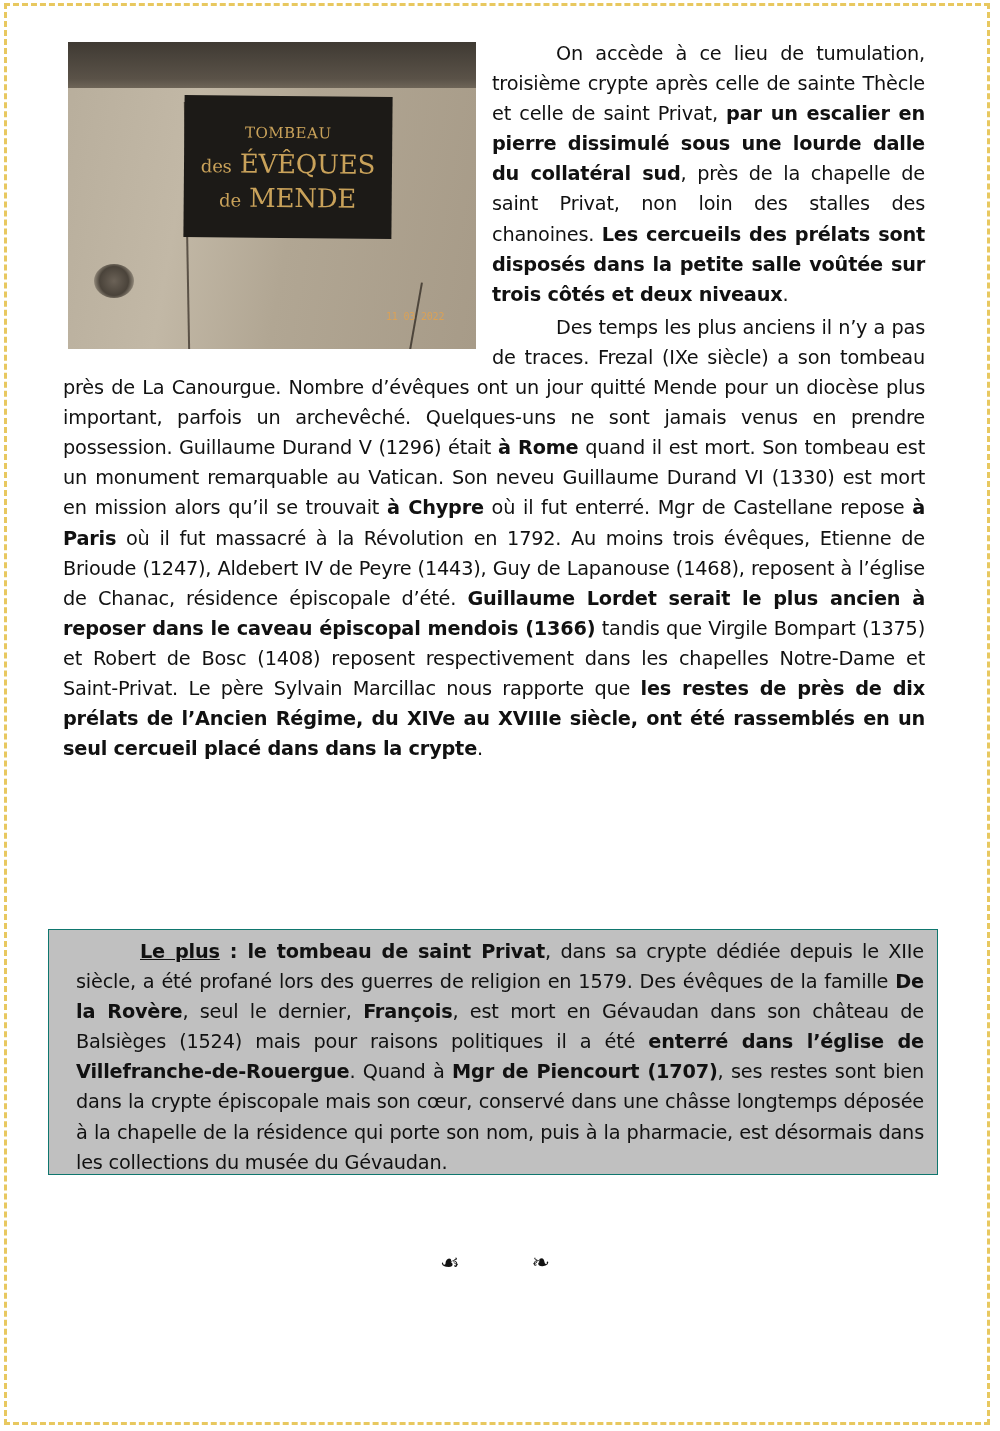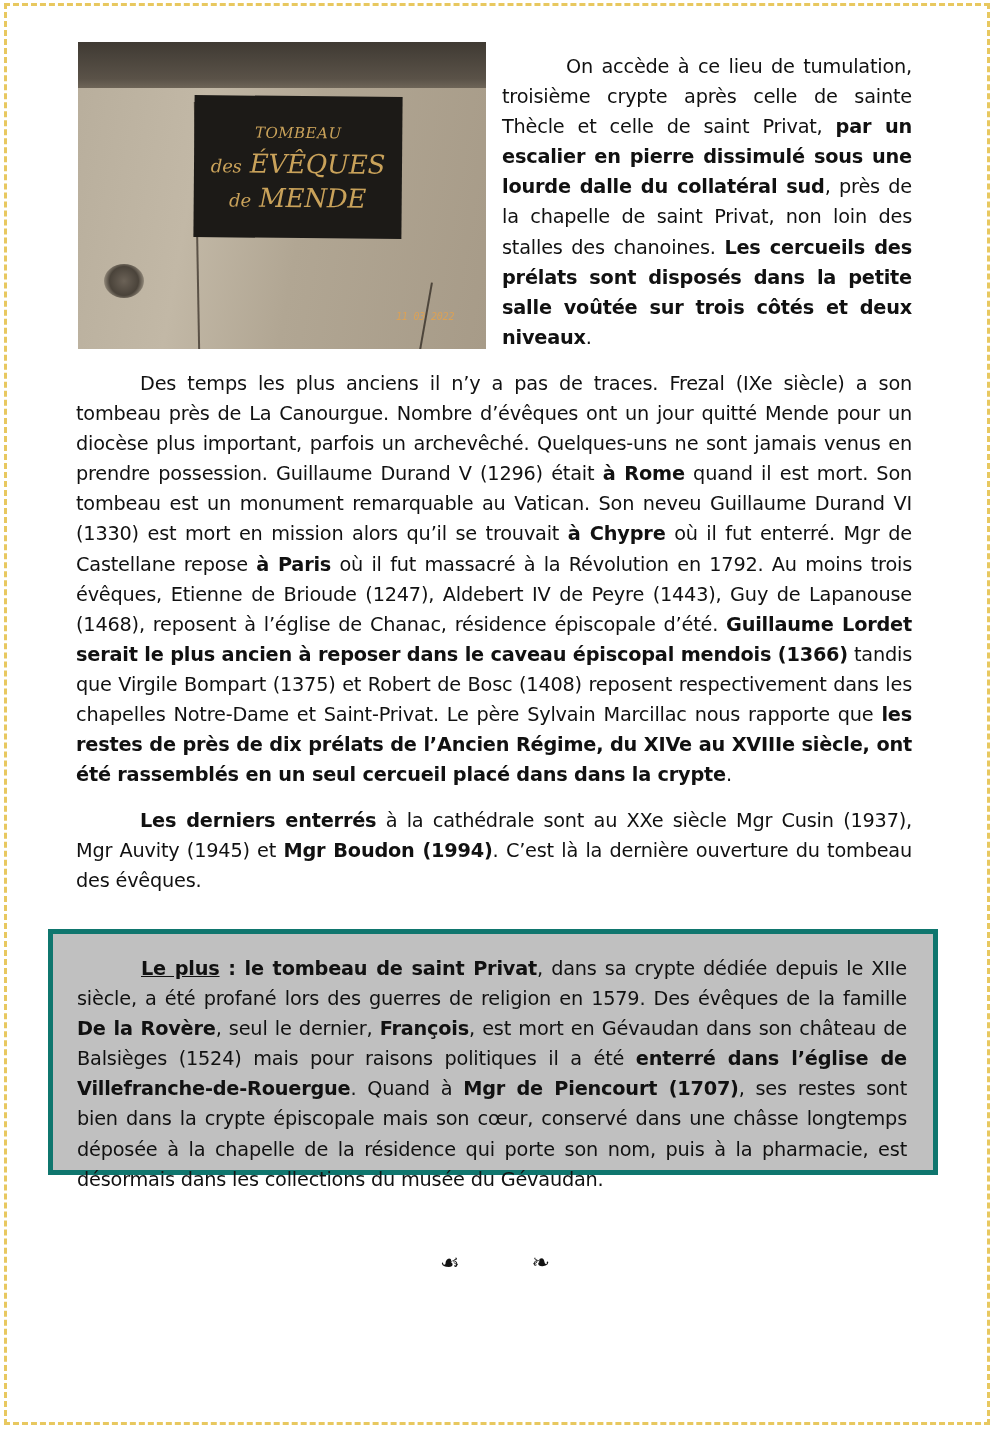--- a/index.html
+++ b/index.html
@@ -10,24 +10,23 @@
   .page-border {
     position: absolute; left: 4px; top: 3px; width: 986px; height: 1422px;
     border: 3px dashed #e8c860; box-sizing: border-box;
   }
   .content {
     position: absolute; left: 60px; top: 36px; width: 868px;
     font-size: 19.3px; line-height: 30.1px; text-align: justify;
     letter-spacing: -0.2px;
   }
   .photo {
-    float: left; width: 408px; height: 307px; margin: 6px 16px 4px 18px;
+    float: left; width: 408px; height: 307px; margin: 6px 16px 4px 8px;
     position: relative; overflow: hidden;
     background: linear-gradient(100deg, #b8ae9c 0%, #c2b8a6 30%, #b1a693 55%, #a79b88 100%);
-    font-style: italic;
   }
   .photo .top-band {
     position: absolute; left: 0; top: 0; width: 100%; height: 46px;
     background: linear-gradient(180deg, #3f3a33 0%, #5a5248 80%, #6e6558 100%);
   }
   .photo .seam1 { position: absolute; left: 118px; top: 60px; width: 2px; height: 250px; background: #5b5247; transform: rotate(-1deg); }
   .photo .seam2 { position: absolute; left: 346px; top: 240px; width: 2px; height: 80px; background: #4d453b; transform: rotate(10deg); }
   .photo .plaque {
     position: absolute; left: 116px; top: 54px; width: 208px; height: 142px;
     background: #1c1a17; transform: rotate(0.5deg);
@@ -39,27 +38,27 @@
   .photo .plaque .l2 small, .photo .plaque .l3 small { font-size: 18px; }
   .photo .plaque .l3 { font-size: 26px; line-height: 30px; }
   .photo .knob {
     position: absolute; left: 26px; top: 222px; width: 40px; height: 34px; border-radius: 50%;
     background: radial-gradient(circle, #6b6257 0%, #4a433a 55%, #8e8577 75%, #5c544a 100%);
   }
   .photo .date {
     position: absolute; left: 318px; top: 260px; font-size: 10px; color: #e6a24a; opacity: 0.8;
     font-family: "DejaVu Sans Mono", monospace;
   }
-  p { margin: 16px; }
+  p { margin: 3px; }
   .indent { text-indent: 64px; }
   b { font-weight: bold; }
   .box {
     position: absolute; left: 48px; top: 929px; width: 890px; height: 246px;
-    background: #c0c0c0; border: 5px solid #0f766e; box-sizing: border-box;
-    padding: 4px 10px 0 8px; font-size: 19.3px; line-height: 30.1px; text-align: justify;
+    background: #c0c0c0; border: 1px solid #0f766e; box-sizing: border-box;
+    padding: 4px 10px 0 24px; font-size: 19.3px; line-height: 30.1px; text-align: justify;
     letter-spacing: -0.2px;
   }
   .box u { text-decoration: underline; }
   .ornament {
     position: absolute; left: 440px; top: 1250px; width: 110px; height: 28px;
     display: flex; justify-content: space-between; font-size: 22px; color: #111;
   }
 </style>
 </head>
 <body>
@@ -79,23 +78,20 @@
     <div class="knob"></div>
     <div class="date">11 03 2022</div>
   </div>
 
   <p class="indent">
     <span>On accède à ce lieu de tumulation, troisième crypte après celle de sainte Thècle et celle de saint Privat, </span><b>par un escalier en pierre dissimulé sous une lourde dalle du collatéral sud</b><span>, près de la chapelle de saint Privat, non loin des stalles des chanoines. </span><b>Les cercueils des prélats sont disposés dans la petite salle voûtée sur trois côtés et deux niveaux</b><span>.</span>
   </p>
   <p class="indent">
     <span>Des temps les plus anciens il n’y a pas de traces. Frezal (IXe siècle) a son tombeau près de La Canourgue. Nombre d’évêques ont un jour quitté Mende pour un diocèse plus important, parfois un archevêché. Quelques-uns ne sont jamais venus en prendre possession. Guillaume Durand V (1296) était </span><b>à Rome</b><span> quand il est mort. Son tombeau est un monument remarquable au Vatican. Son neveu Guillaume Durand VI (1330) est mort en mission alors qu’il se trouvait </span><b>à Chypre</b><span> où il fut enterré. Mgr de Castellane repose </span><b>à Paris</b><span> où il fut massacré à la Révolution en 1792. Au moins trois évêques, Etienne de Brioude (1247), Aldebert IV de Peyre (1443), Guy de Lapanouse (1468), reposent à l’église de Chanac,  résidence épiscopale d’été. </span><b>Guillaume Lordet serait le plus ancien à reposer dans le caveau épiscopal mendois (1366)</b><span> tandis que Virgile Bompart (1375) et Robert de Bosc (1408) reposent respectivement dans les chapelles Notre-Dame et Saint-Privat. Le père Sylvain Marcillac nous rapporte que </span><b>les restes de près de dix prélats de l’Ancien Régime, du XIVe au XVIIIe siècle, ont été rassemblés en un seul cercueil placé dans dans la crypte</b><span>.</span>
   </p>
-  <p class="indent">
-    <b>Les derniers enterrés</b><span> à la cathédrale sont au XXe siècle Mgr Cusin (1937), Mgr Auvity (1945) et </span><b>Mgr Boudon (1994)</b><span>. C’est là la dernière ouverture du tombeau des évêques.</span>
-  </p>
 </div>
 
 <div class="box">
   <p class="indent">
     <b><u>Le plus</u></b><b> : le tombeau de saint Privat</b><span>, dans sa crypte dédiée depuis le XIIe siècle, a été profané lors des guerres de religion en 1579. Des évêques de la famille </span><b>De la Rovère</b><span>, seul le dernier, </span><b>François</b><span>, est mort en Gévaudan dans son château de Balsièges (1524) mais pour raisons politiques il a été </span><b>enterré dans l’église de Villefranche-de-Rouergue</b><span>. Quand à </span><b>Mgr de Piencourt (1707)</b><span>, ses restes sont bien dans la crypte épiscopale mais son cœur, conservé dans une châsse longtemps déposée à la chapelle de la résidence qui porte son nom, puis à la pharmacie, est désormais dans les collections du musée du Gévaudan.</span>
   </p>
 </div>
 
 <div class="ornament">
   <span>☙</span>

